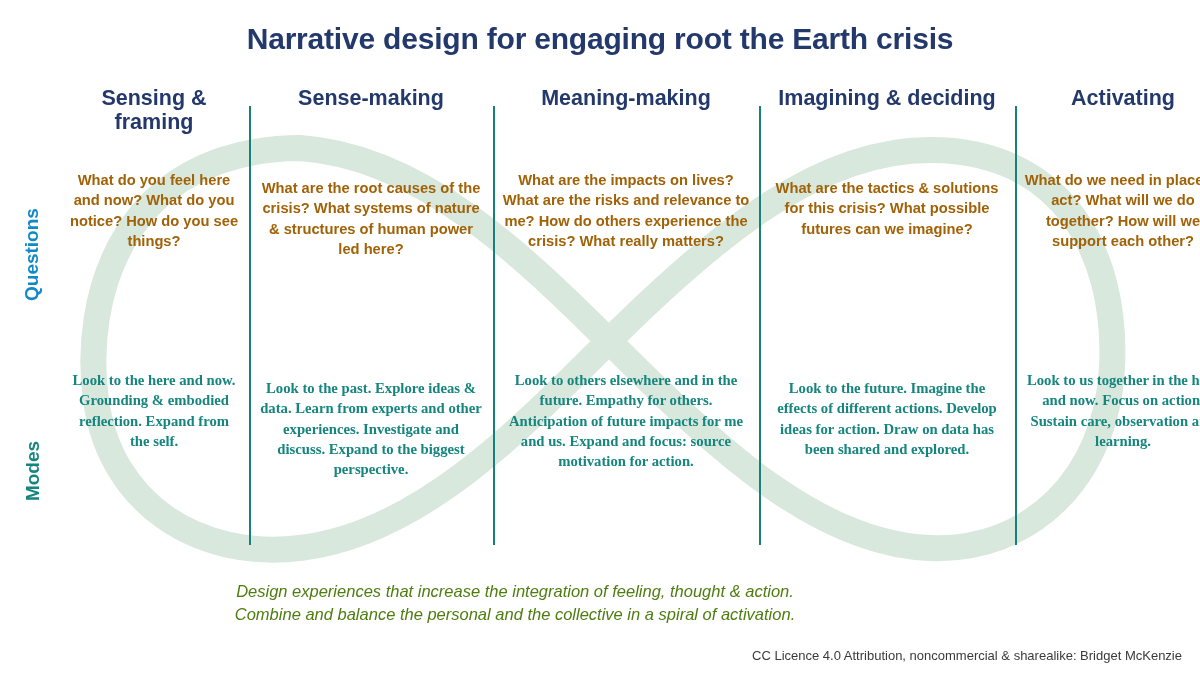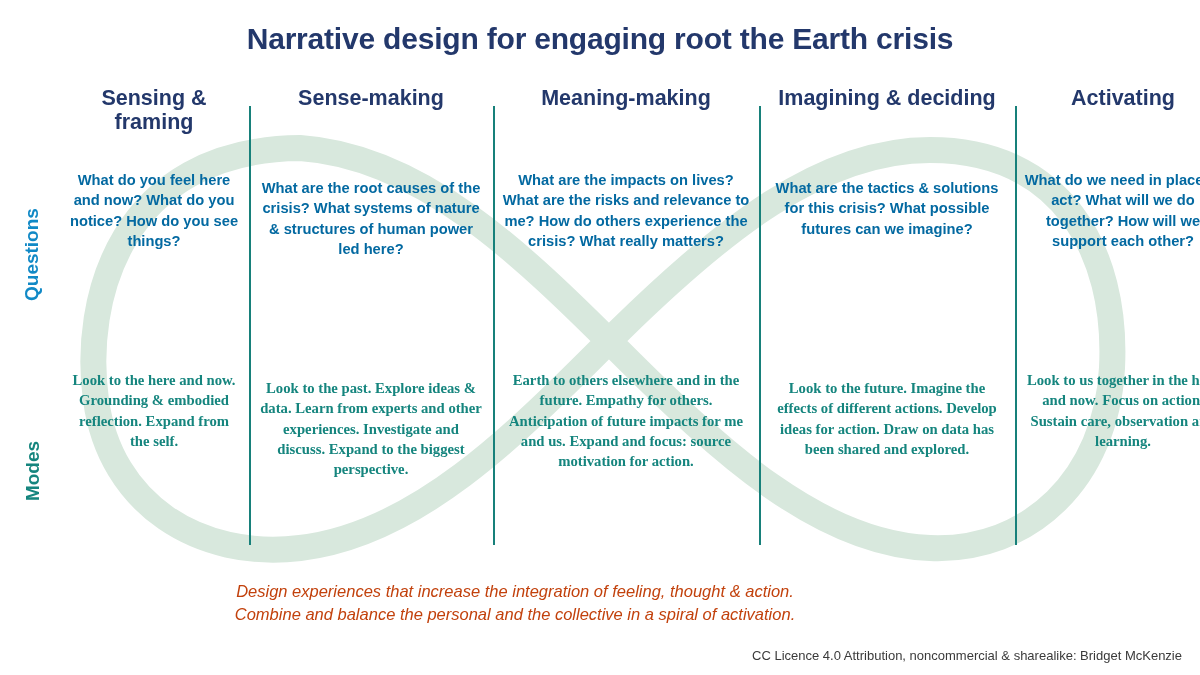--- a/index.html
+++ b/index.html
@@ -72,21 +72,21 @@
     padding-top:2px;
     box-sizing:border-box;
   }
   .cell{
     text-align:center;
     font-weight:bold;
     line-height:1.38;
     font-size:14.7px;
   }
   .cell.questions{
-    color:#0369a1;
+    color:#a16207;
     height:200px;
     padding-top:14px;
     box-sizing:border-box;
   }
   .cell.modes{
     color:#15857e;
     height:200px;
     padding-top:10px;
     box-sizing:border-box;
     font-family:Liberation Serif, serif;
@@ -126,21 +126,21 @@
     transform:rotate(-90deg);
   }
 
   
   #footer-note{
     position:absolute;
     left:0;top:580px;
     width:1030px;
     text-align:center;
     z-index:6;
-    color:#c2410c;
+    color:#4d7c0f;
     font-style:italic;
     font-size:16.5px;
     line-height:1.42;
   }
   #credit{
     position:absolute;
     right:18px;top:648px;
     z-index:6;
     color:#3a3a3a;
     font-size:13px;
@@ -179,21 +179,21 @@
       <div class="divider"></div>
       <div class="col-head">Sense-making</div>
       <div class="cell questions">What are the root causes of the crisis? What systems of nature &amp; structures of human power led here?</div>
       <div class="cell modes">Look to the past. Explore ideas &amp; data. Learn from experts and other experiences. Investigate and discuss. Expand to the biggest perspective.</div>
     </div>
 
     <div class="col c3">
       <div class="divider"></div>
       <div class="col-head">Meaning-making</div>
       <div class="cell questions">What are the impacts on lives? What are the risks and relevance to me? How do others experience the crisis? What really matters?</div>
-      <div class="cell modes">Earth to others elsewhere and in the future. Empathy for others. Anticipation of future impacts for me and us. Expand and focus: source motivation for action.</div>
+      <div class="cell modes">Look to others elsewhere and in the future. Empathy for others. Anticipation of future impacts for me and us. Expand and focus: source motivation for action.</div>
     </div>
 
     <div class="col c4">
       <div class="divider"></div>
       <div class="col-head">Imagining &amp; deciding</div>
       <div class="cell questions">What are the tactics &amp; solutions for this crisis? What possible futures can we imagine?</div>
       <div class="cell modes">Look to the future. Imagine the effects of different actions. Develop ideas for action. Draw on data has been shared and explored.</div>
     </div>
 
     <div class="col c5">

